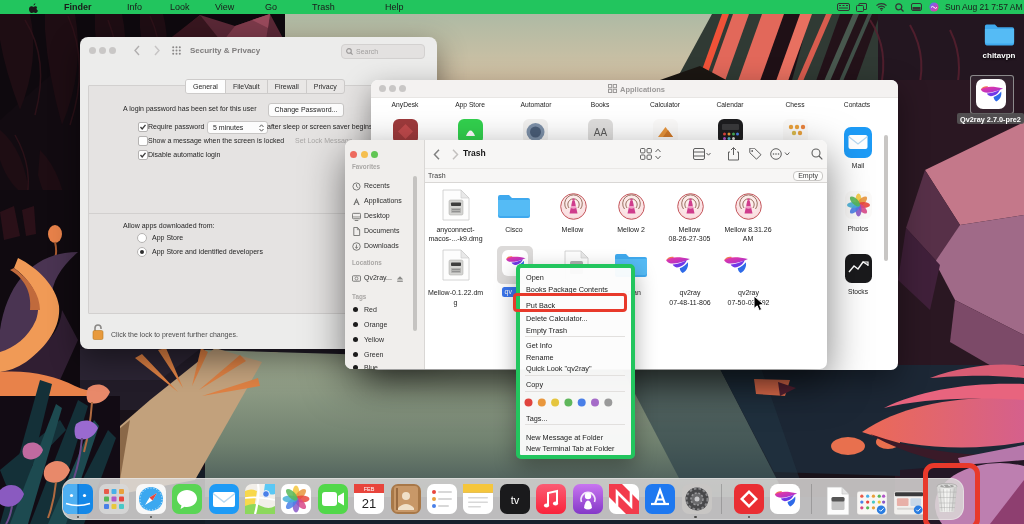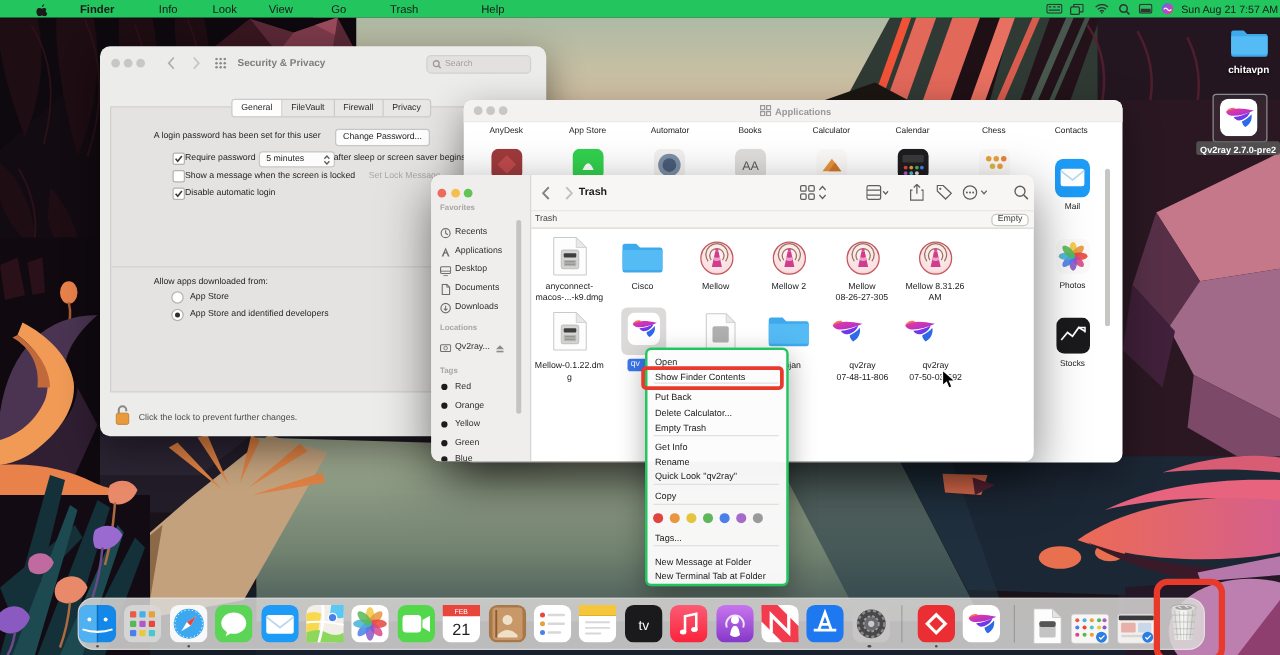--- a/index.html
+++ b/index.html
@@ -24,21 +24,21 @@
 #trwin{position:absolute;left:345px;top:140px;width:482px;height:229px;background:#fff;border-radius:7px;box-shadow:0 14px 40px rgba(0,0,0,0.5);z-index:20;overflow:hidden}
 #trside{position:absolute;left:0;top:0;width:79px;height:229px;background:#eeeceae8;border-right:1px solid #d9d7d5}
 #trtool{position:absolute;left:80px;top:0;width:402px;height:28px;background:#f7f6f5}
 #trpath{position:absolute;left:80px;top:28px;width:402px;height:13px;background:#f7f6f5;border-top:1px solid #eae8e6;border-bottom:1px solid #d9d7d5;font-size:7px;color:#3c3c3c}
 .sitem{position:absolute;left:19px;font-size:7px;color:#2e2e2e;white-space:nowrap}
 .shdr{position:absolute;left:7px;font-size:6.3px;color:#a9a7a5;font-weight:bold}
 .sic{position:absolute;left:7px;width:9px;height:9px}
 .tdot{position:absolute;left:8px;width:5px;height:5px;border-radius:50%;background:#1c1c1c}
 .flbl{position:absolute;font-size:7px;color:#1c1c1c;text-align:center;line-height:9.8px;white-space:nowrap}
 .ticon{position:absolute}
-#ctxmenu{position:absolute;left:516px;top:278px;width:111px;height:187px;background:#fcfcfcf5;border:2px solid #22c55e;border-radius:5px;box-shadow:0 8px 22px rgba(0,0,0,0.33);z-index:30;font-size:7.3px;color:#1b1b1b}
+#ctxmenu{position:absolute;left:516px;top:264px;width:111px;height:187px;background:#fcfcfcf5;border:4px solid #22c55e;border-radius:5px;box-shadow:0 8px 22px rgba(0,0,0,0.33);z-index:30;font-size:7.3px;color:#1b1b1b}
 .mit{position:absolute;left:6px;white-space:nowrap}
 .msep{position:absolute;left:5px;width:100px;height:0;border-top:1px solid #e2e0de}
 .redbox{position:absolute;border:3px solid #e8392b;border-radius:4px;z-index:35}
 #dock{position:absolute;left:62px;top:478px;width:900px;height:40px;background:rgba(219,216,215,0.85);border:0.5px solid rgba(255,255,255,0.35);border-radius:13px;z-index:40}
 .dicon{position:absolute;top:4.5px;width:30px;height:30px}
 .dsep{position:absolute;top:5px;width:1px;height:30px;background:rgba(80,80,80,0.3)}
 .ddot{position:absolute;top:36.5px;width:2.5px;height:2.5px;border-radius:50%;background:#4a4a48}
 #cursor{position:absolute;left:753px;top:295px;z-index:60}
 .dsklbl{position:absolute;font-size:8px;font-weight:bold;color:#fff;text-shadow:0 1px 2px rgba(0,0,0,0.9);text-align:center;z-index:4}
 </style></head>
@@ -620,21 +620,21 @@
         <path d="M9.5,12.6 C13.5,12.4 17.8,11 20.8,9.2 C19.8,12.4 16.5,14.9 12.8,15 C11.2,14.6 10,13.7 9.5,12.6 Z" fill="#7038e8"></path>
         <path d="M15.2,15.7 C17.8,14.7 20.4,12.7 21.8,10.8 C22.6,14.4 20.8,18 17.5,19.6 C16.2,18.6 15.4,17.2 15.2,15.7 Z" fill="#2e6ae8"></path>
       </svg>
  <div class="flbl" style="left:75.5px;top:148px;width:70px">Mellow-0.1.22.dm<br>g</div>
  <div class="flbl" style="left:310px;top:148px;width:70px">qv2ray<br>07-48-11-806</div>
  <div class="flbl" style="left:368.5px;top:148px;width:70px">qv2ray<br>07-50-03-692</div>
 </div>
 
 <div id="ctxmenu">
  <div class="mit" style="top:4.5px">Open</div>
- <div class="mit" style="top:16.5px">Show Finder Contents</div>
+ <div class="mit" style="top:16.5px">Books Package Contents</div>
  <div class="msep" style="top:26.4px"></div>
  <div class="mit" style="top:32.5px">Put Back</div>
  <div class="mit" style="top:46px">Delete Calculator...</div>
  <div class="mit" style="top:57.5px">Empty Trash</div>
  <div class="msep" style="top:67.6px"></div>
  <div class="mit" style="top:73px">Get Info</div>
  <div class="mit" style="top:84.5px">Rename</div>
  <div class="mit" style="top:96px">Quick Look "qv2ray"</div>
  <div class="msep" style="top:106.5px"></div>
  <div class="mit" style="top:112px">Copy</div>

